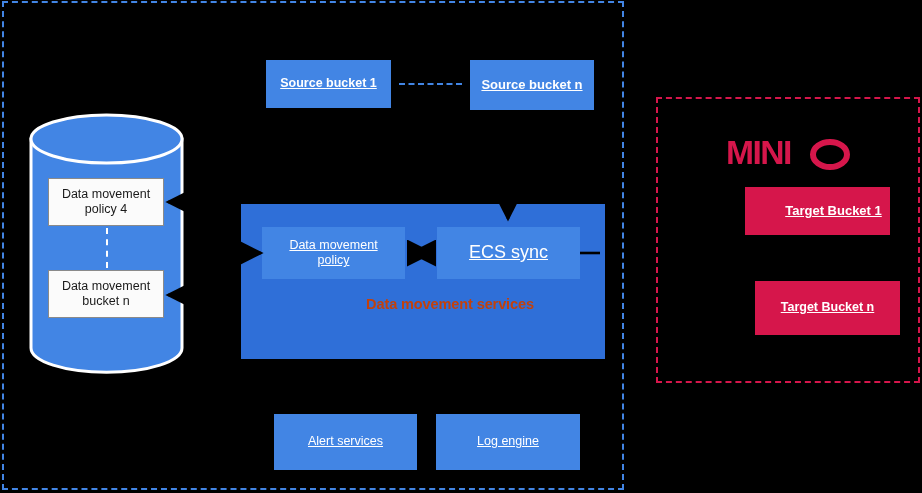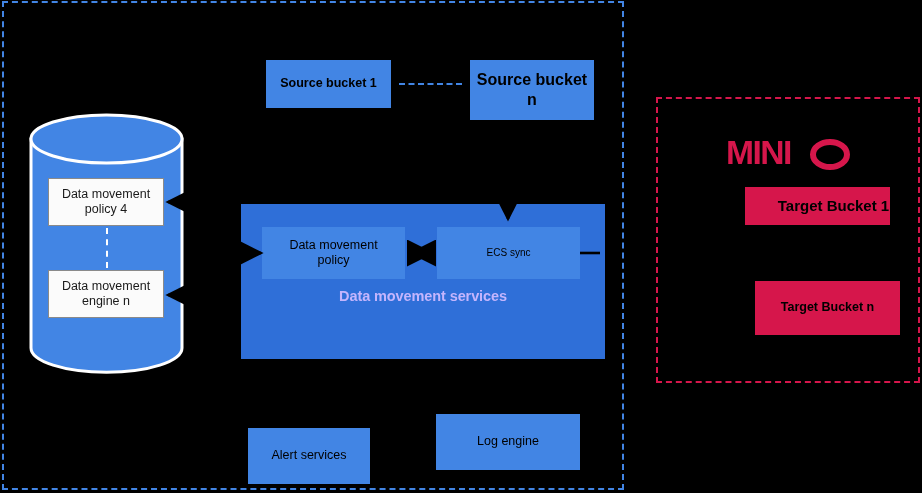--- a/index.html
+++ b/index.html
@@ -33,55 +33,57 @@
   }
 
   
   .node {
     position: absolute;
     box-sizing: border-box;
     display: flex;
     align-items: center;
     justify-content: center;
     text-align: center;
-    color: #000000;
+    color: #ffffff;
     line-height: 1.22;
+    text-decoration: underline;
   }
   .node-blue { background: #4285e4; }
   .node-blue-dark { background: #2f6fd8; }
   .node-red { background: #d6164b; }
 
   .bold { font-weight: bold; }
 
   
   #source-bucket-1 { left: 266px; top: 60px; width: 125px; height: 48px; font-size: 12.5px; }
-  #source-bucket-n { left: 470px; top: 60px; width: 124px; height: 60px; font-size: 16px; }
+  #source-bucket-n { left: 470px; top: 60px; width: 124px; height: 50px; font-size: 13px; }
 
   #source-link {
     left: 399px; top: 83px; width: 63px; height: 0;
     border-top: 2px dashed #4285e4;
   }
 
   #services-box { left: 241px; top: 204px; width: 364px; height: 155px; }
   #services-title {
     position: absolute;
-    left: 241px; top: 288px; width: 364px;
+    left: 241px; top: 296px; width: 364px;
     text-align: center;
-    color: #c4b5fd;
+    color: #c2410c;
     font-size: 14.5px;
     font-weight: bold;
     letter-spacing: -0.1px;
+    padding-left: 27px;
   }
   #dm-engine { left: 262px; top: 227px; width: 143px; height: 52px; font-size: 12.5px; }
-  #ecs-sync  { left: 437px; top: 227px; width: 143px; height: 52px; font-size: 10px; }
-
-  #alert-services { left: 248px; top: 414px; width: 122px; height: 56px; font-size: 12.5px; margin-top: 14px; }
+  #ecs-sync  { left: 437px; top: 227px; width: 143px; height: 52px; font-size: 18px; }
+
+  #alert-services { left: 274px; top: 414px; width: 143px; height: 56px; font-size: 12.5px; }
   #log-bucket     { left: 436px; top: 414px; width: 144px; height: 56px; font-size: 12.5px; }
 
-  #target-bucket-1 { left: 745px; top: 187px; width: 145px; height: 38px; font-size: 15px; padding-left: 32px; }
+  #target-bucket-1 { left: 745px; top: 187px; width: 145px; height: 48px; font-size: 13px; padding-left: 32px; }
   #target-bucket-n { left: 755px; top: 281px; width: 145px; height: 54px; font-size: 12.5px; }
 
   
   #db-cylinder { left: 28px; top: 112px; width: 157px; height: 263px; }
   #db-cylinder svg { display: block; }
 
   .policy-box {
     position: absolute;
     box-sizing: border-box;
     background: #fbfbfb;
@@ -147,21 +149,21 @@
       <span>Data movement</span><br>
       <span>policy 4</span>
     </span>
   </div>
 
   <div class="abs" id="policy-link"></div>
 
   <div class="policy-box" id="policy-n">
     <span>
       <span>Data movement</span><br>
-      <span>engine n</span>
+      <span>bucket n</span>
     </span>
   </div>
 
   <div class="node node-blue-dark abs" id="services-box"></div>
 
   <div class="node node-blue abs" id="dm-engine">
     <span>
       <span>Data movement</span><br>
       <span>policy</span>
     </span>

